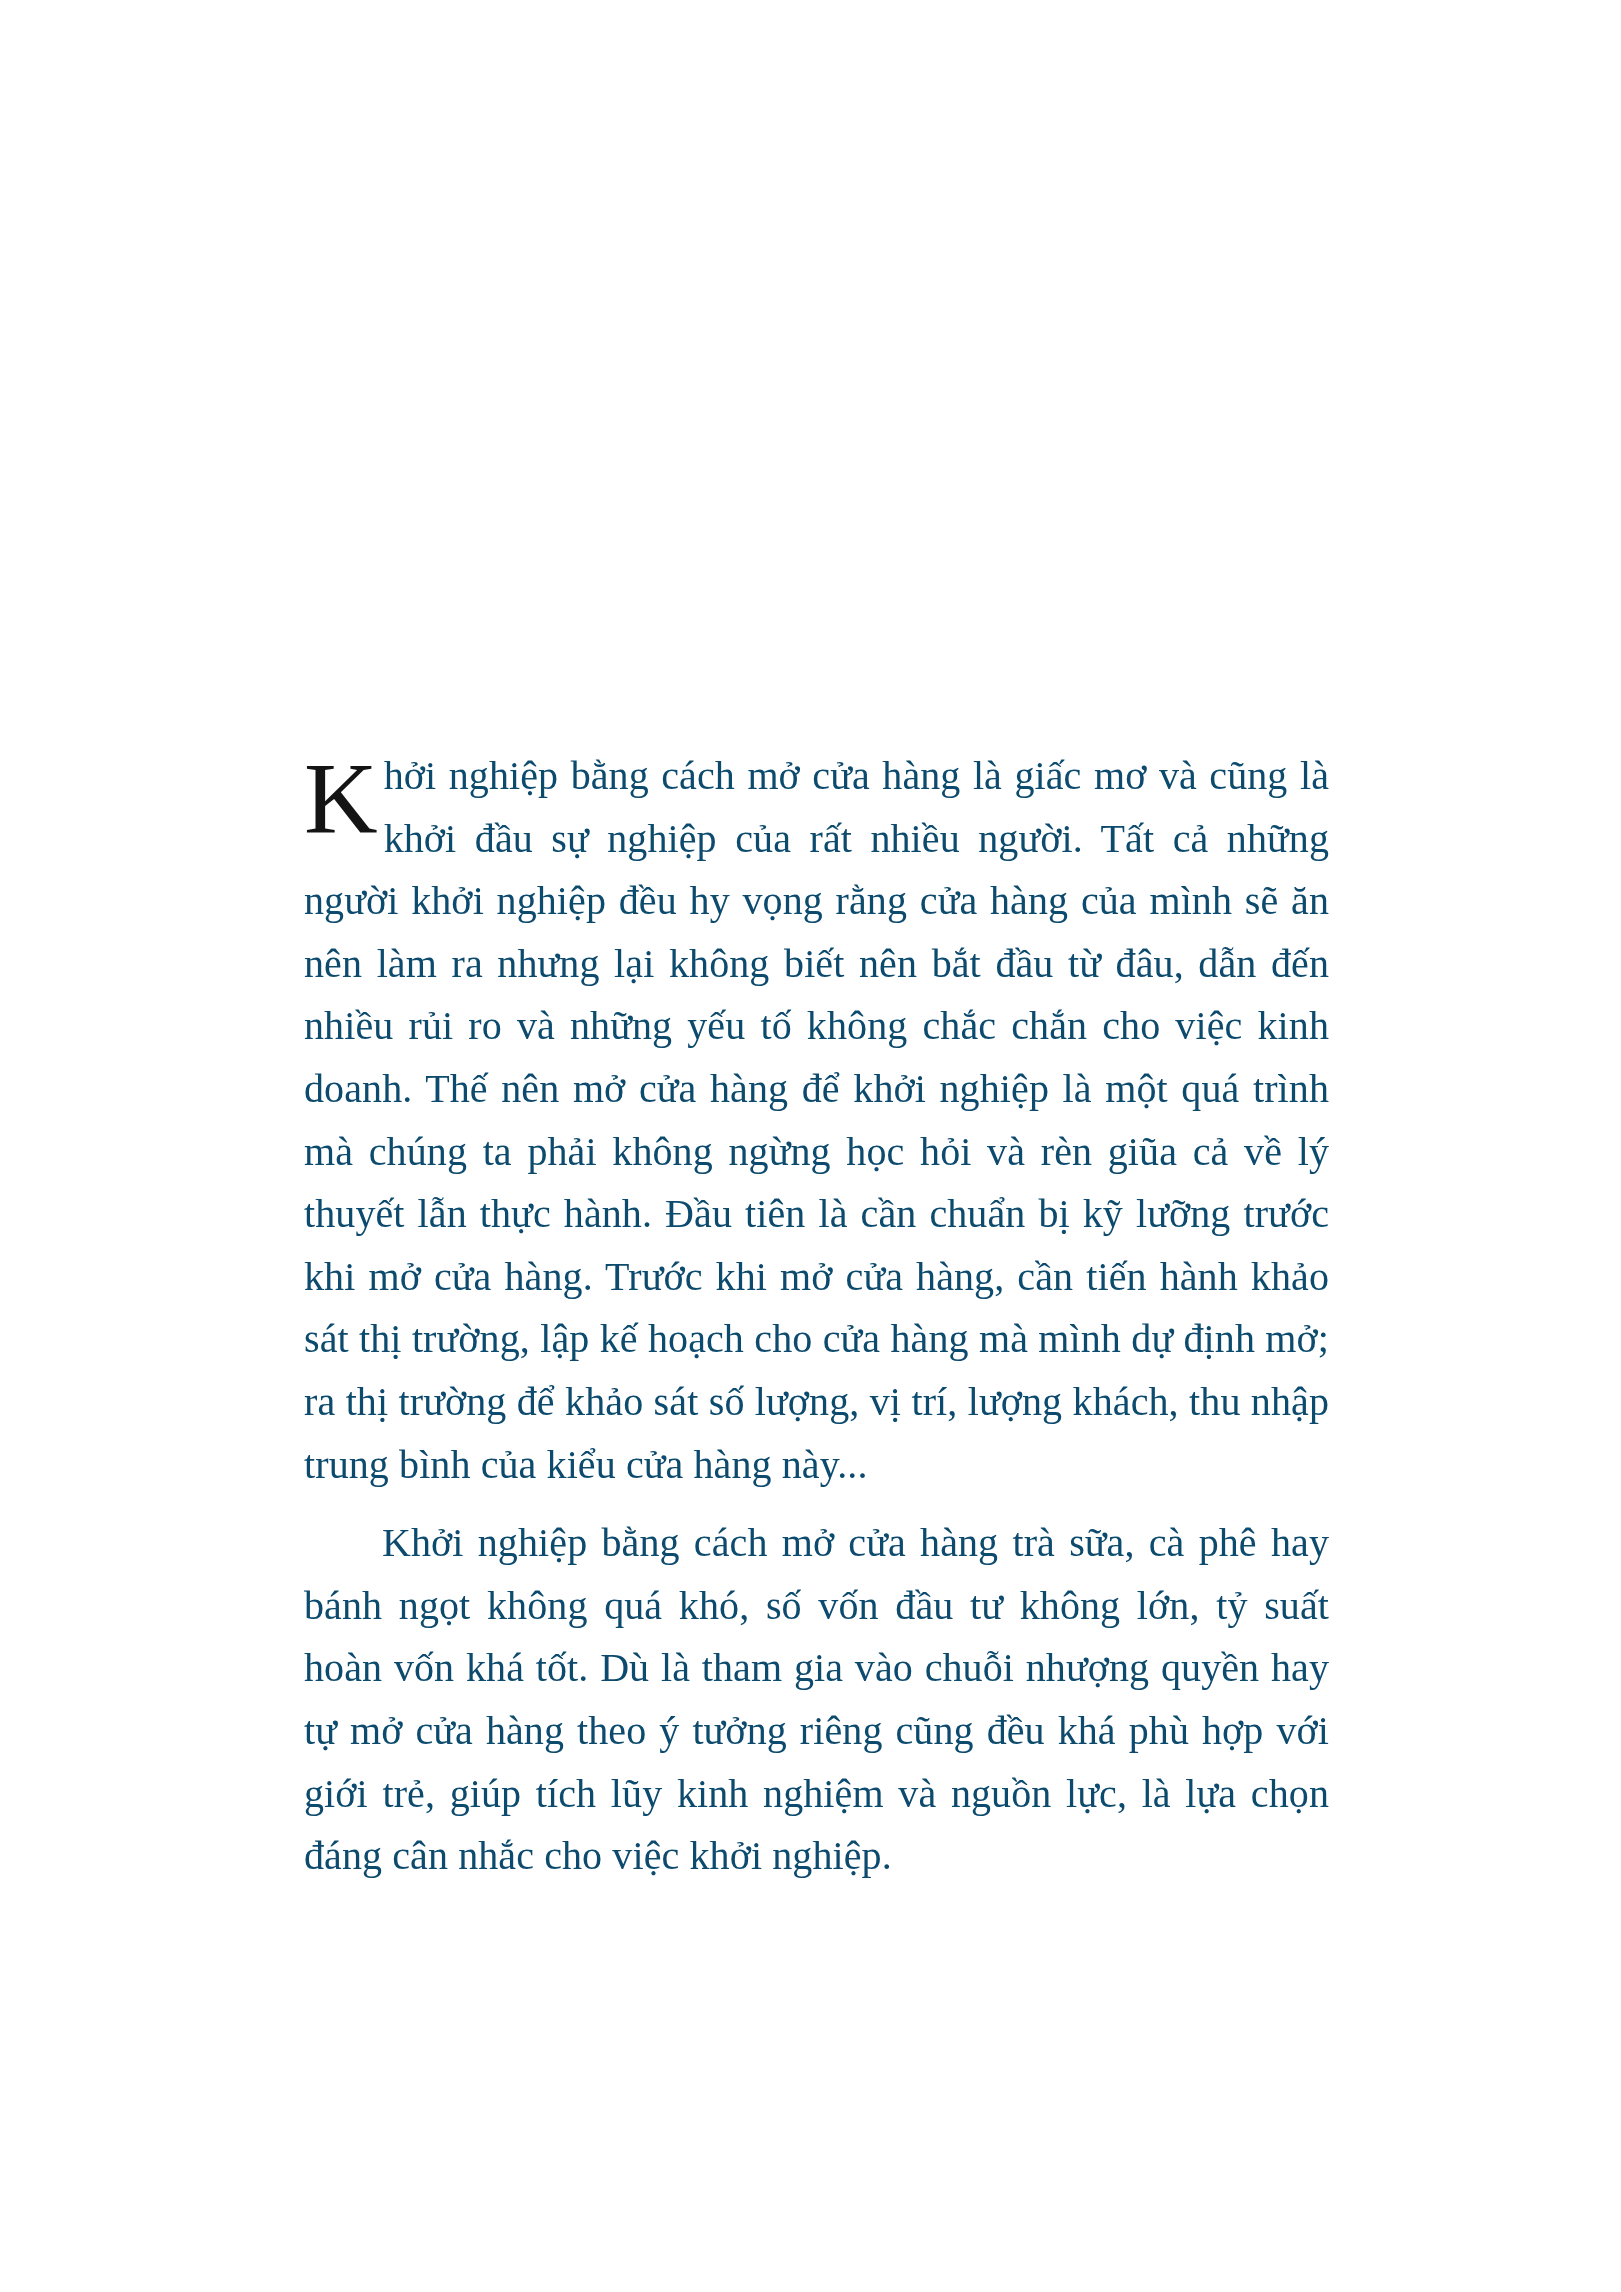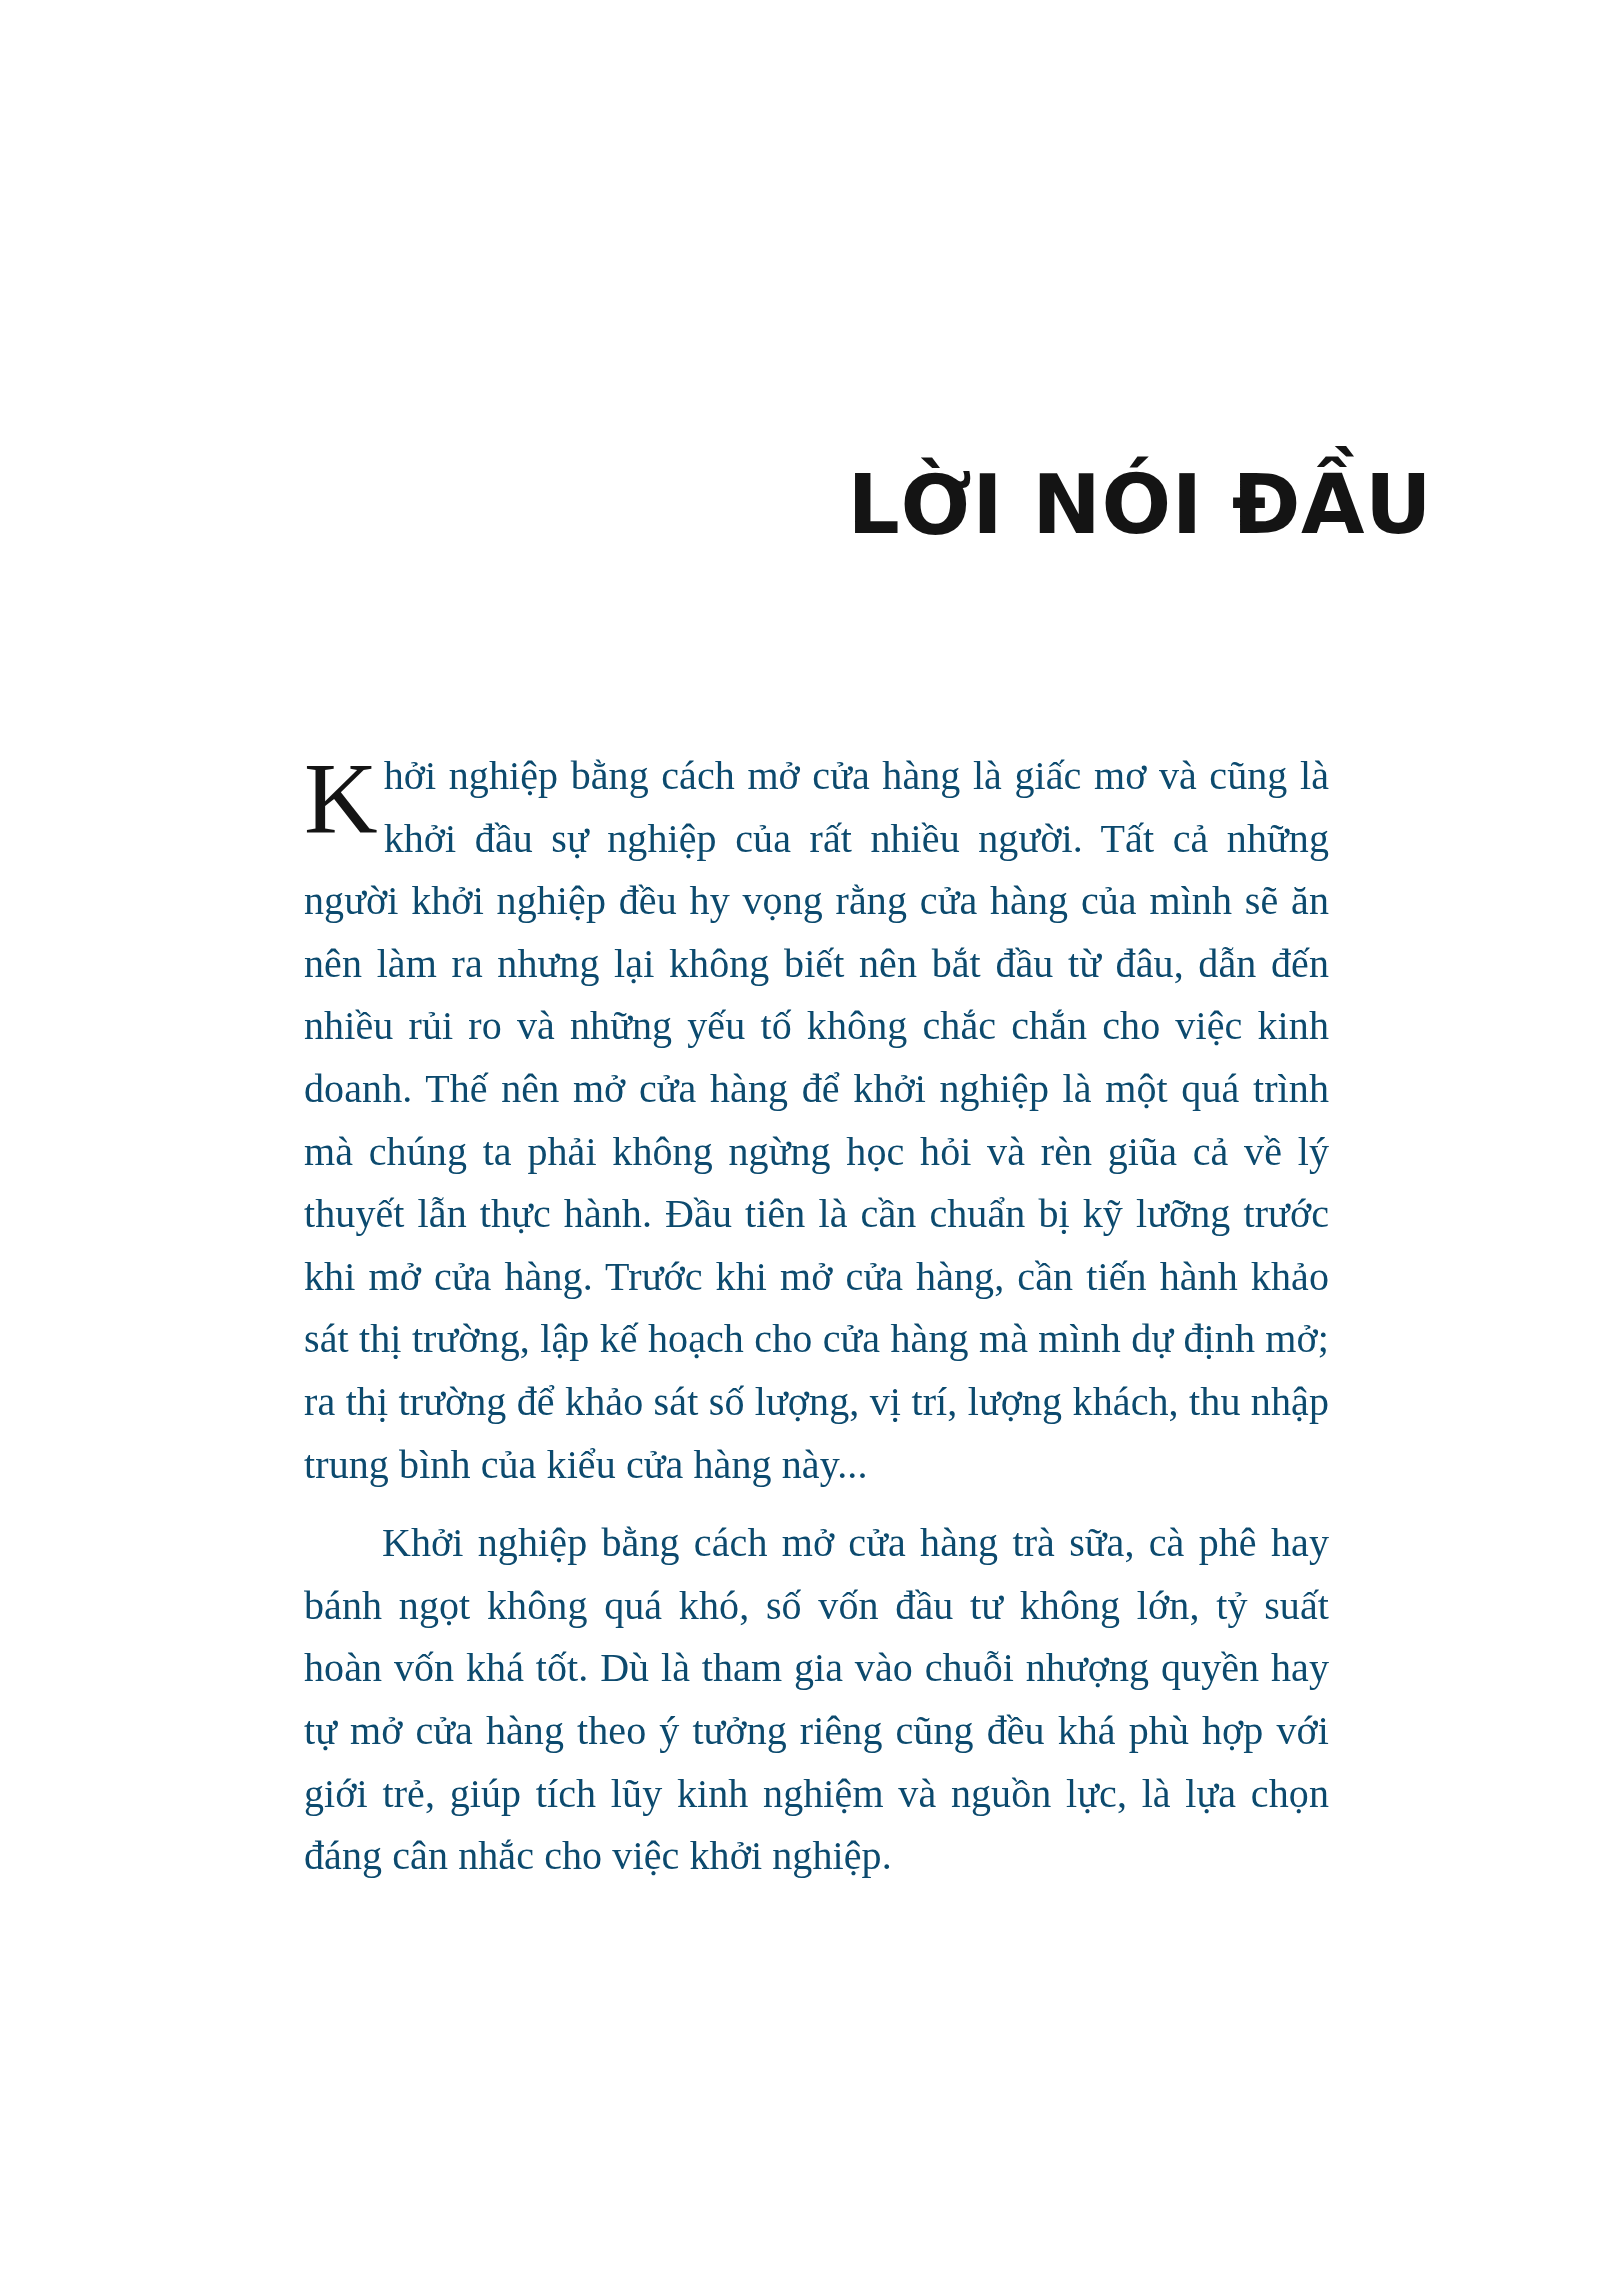--- a/index.html
+++ b/index.html
@@ -72,21 +72,20 @@
     margin-top: 3.9px;
     font-weight: 400;
     color: #141414;
   }
 </style>
 </head>
 <body>
 
 <div class="page">
 
-  <h1 class="chapter-title">LỜI NÓI ĐẦU</h1>
 
   <div class="body-block">
     <p class="para first">Khởi nghiệp bằng cách mở cửa hàng là giấc mơ và cũng là khởi đầu sự nghiệp của rất nhiều người. Tất cả những người khởi nghiệp đều hy vọng rằng cửa hàng của mình sẽ ăn nên làm ra nhưng lại không biết nên bắt đầu từ đâu, dẫn đến nhiều rủi ro và những yếu tố không chắc chắn cho việc kinh doanh. Thế nên mở cửa hàng để khởi nghiệp là một quá trình mà chúng ta phải không ngừng học hỏi và rèn giũa cả về lý thuyết lẫn thực hành. Đầu tiên là cần chuẩn bị kỹ lưỡng trước khi mở cửa hàng. Trước khi mở cửa hàng, cần tiến hành khảo sát thị trường, lập kế hoạch cho cửa hàng mà mình dự định mở; ra thị trường để khảo sát số lượng, vị trí, lượng khách, thu nhập trung bình của kiểu cửa hàng này...</p>
     <p class="para">Khởi nghiệp bằng cách mở cửa hàng trà sữa, cà phê hay bánh ngọt không quá khó, số vốn đầu tư không lớn, tỷ suất hoàn vốn khá tốt. Dù là tham gia vào chuỗi nhượng quyền hay tự mở cửa hàng theo ý tưởng riêng cũng đều khá phù hợp với giới trẻ, giúp tích lũy kinh nghiệm và nguồn lực, là lựa chọn đáng cân nhắc cho việc khởi nghiệp.</p>
   </div>
 
 </div>
 
 
 </body></html>

